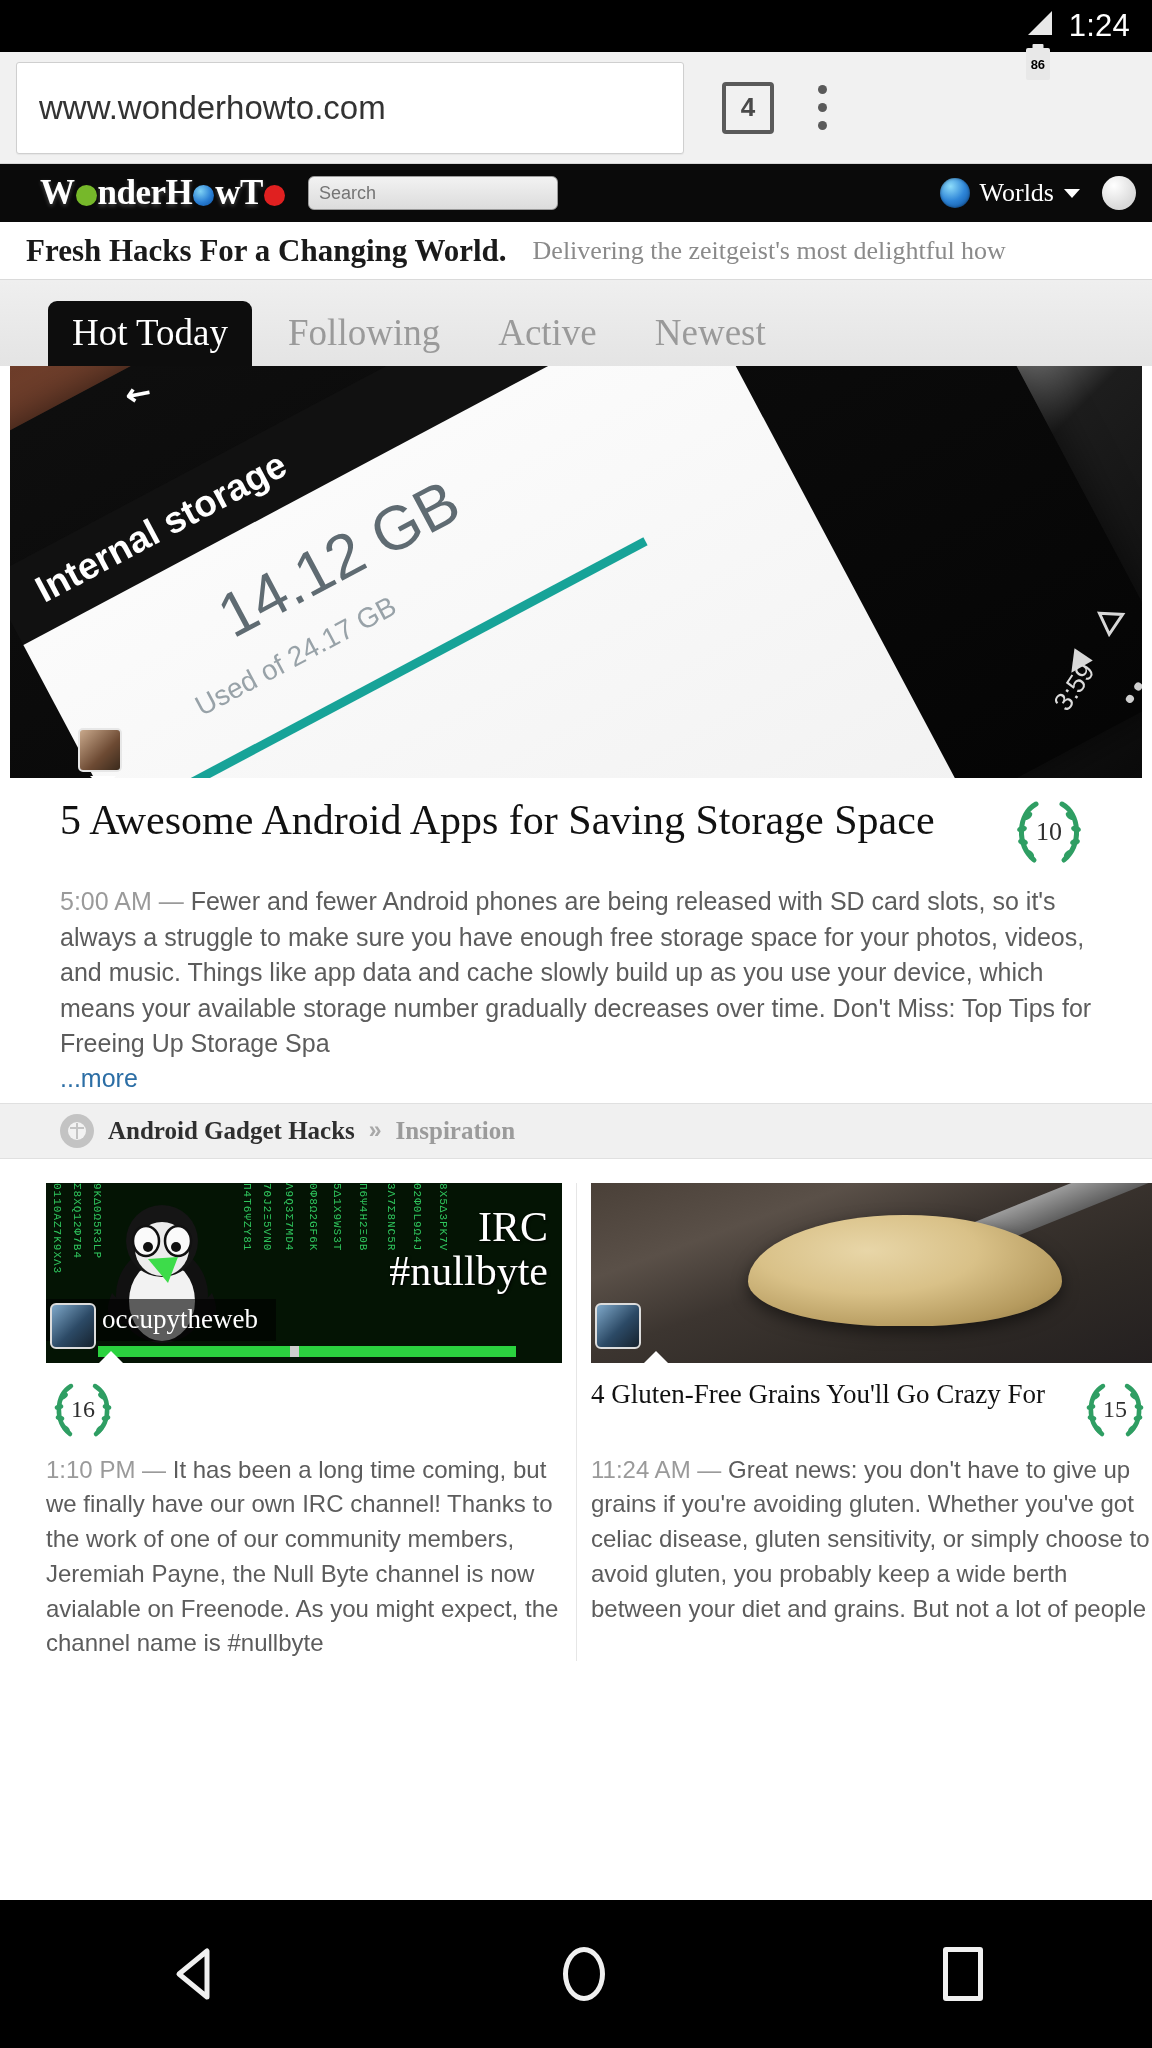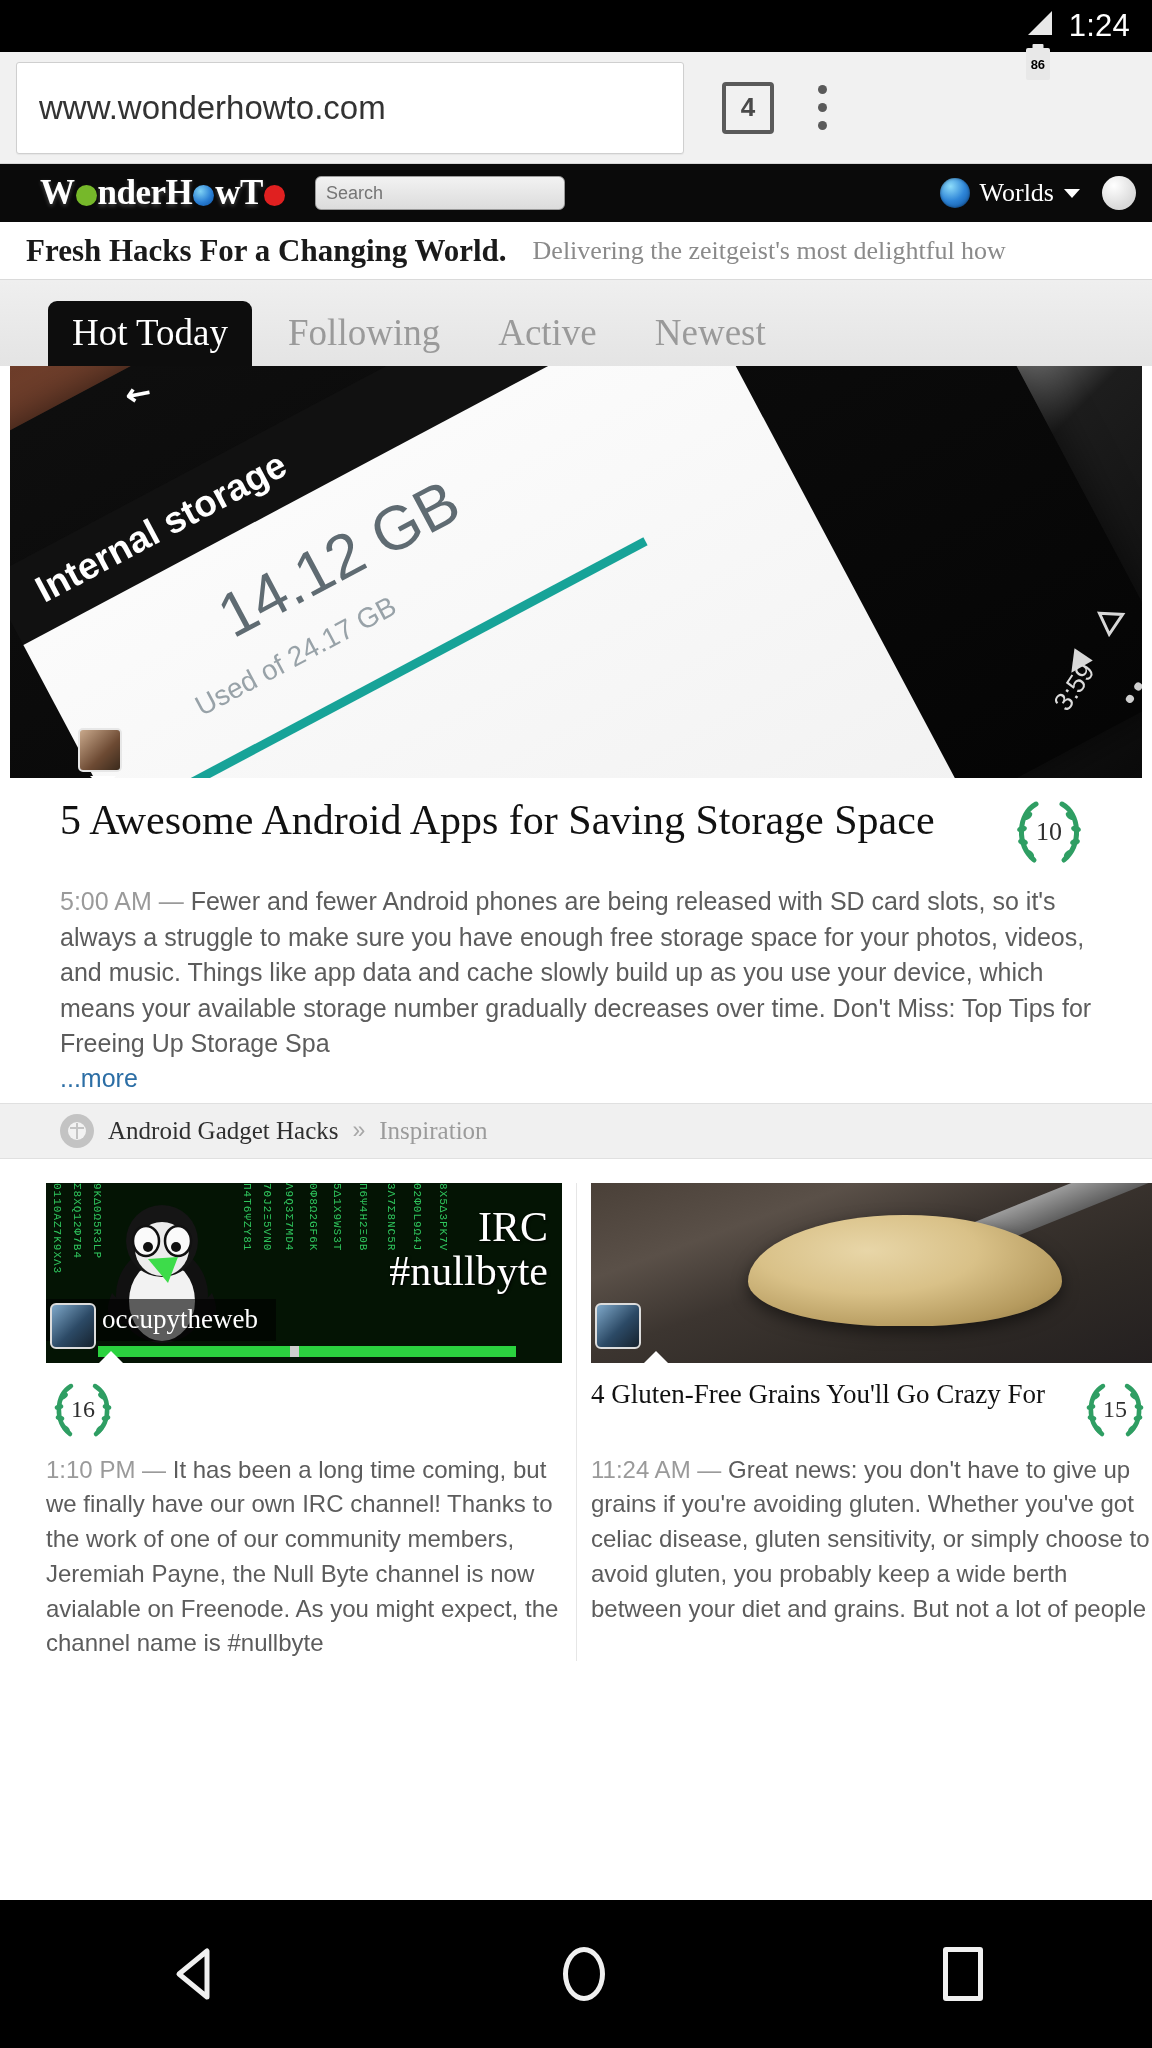--- a/index.html
+++ b/index.html
@@ -40,21 +40,21 @@
   .site-header { height:58px; background:#0a0a0a; display:flex; align-items:center;
                  padding:0 16px; position:relative; overflow:hidden; }
   .logo { display:flex; align-items:baseline; font-family:"Liberation Serif", serif;
           font-weight:bold; font-size:35px; color:#fff; letter-spacing:-.5px;
           text-shadow:0 2px 4px rgba(255,255,255,.25); margin-left:24px; }
   .dot { display:inline-block; width:21px; height:21px; border-radius:50%;
          margin:0 1px; position:relative; top:2px; }
   .dot.g { background:#76b82a; }
   .dot.r { background:#e02020; }
   .dot.globe { background:radial-gradient(circle at 35% 30%, #7fd2f5 0%, #2a7fd4 55%, #0b4f9e 100%); }
-  .searchwrap { margin-left:29px; width:250px; height:34px; border-radius:6px;
+  .searchwrap { margin-left:22px; width:250px; height:34px; border-radius:6px;
                 background:linear-gradient(#f2f2f2,#dcdcdc); border:1px solid #9a9a9a;
                 display:flex; align-items:center; padding:0 10px; }
   .searchwrap input { border:0; background:transparent; outline:none; flex:1;
                       font-size:18px; color:#7a7a7a; font-family:"Liberation Sans", sans-serif; }
   .search-ic { width:18px; height:18px; }
   .worlds { margin-left:auto; display:flex; align-items:center; gap:10px; color:#fff;
             font-family:"Liberation Serif", serif; font-size:26px; padding-right:4px; }
   .globe-ic { width:30px; height:30px; border-radius:50%;
               background:radial-gradient(circle at 35% 28%, #8ddcfa 0%, #2f86d8 50%, #0a4b96 100%);
               box-shadow:inset 0 0 3px rgba(0,0,0,.5); }
@@ -129,21 +129,21 @@
             display:flex; align-items:center; justify-content:center; }
   .wreath .num { font-family:"Liberation Serif", serif; font-size:26px; color:#2f2f2f; z-index:2; }
   .wreath svg { position:absolute; inset:0; }
   .feat-text { margin-top:16px; font-size:25px; line-height:1.42; color:#5c5c5c;
                font-family:"Liberation Sans", sans-serif; }
   .feat-text .ts { color:#9a9a9a; }
   .more-link { color:#2c6ea5; font-size:25px; font-family:"Liberation Sans", sans-serif;
                margin-top:2px; display:inline-block; }
 
   .catrow { background:#f0f0f0; border-top:1px solid #e0e0e0; border-bottom:1px solid #e0e0e0;
-            height:56px; display:flex; align-items:center; padding-left:60px; gap:14px; }
+            height:56px; display:flex; align-items:center; padding-left:60px; gap:14px;font-weight:bold; }
   .cat-ic { width:34px; height:34px; border-radius:50%; background:#c3c3c3;
             display:flex; align-items:center; justify-content:center; }
   .cat-name { font-family:"Liberation Serif", serif; font-size:25px; color:#2f2f2f; }
   .cat-sep { color:#a8a8a8; font-size:23px; }
   .cat-sub { font-family:"Liberation Serif", serif; font-size:25px; color:#9b9b9b; }
 
   
   .cards { display:flex; gap:0; background:#fff; padding:24px 0 0 0; }
   .card { width:50%; padding:0 14px 0 46px; position:relative; }
   .card + .card { padding:0 0 0 14px; border-left:1px solid #e6e6e6; }

